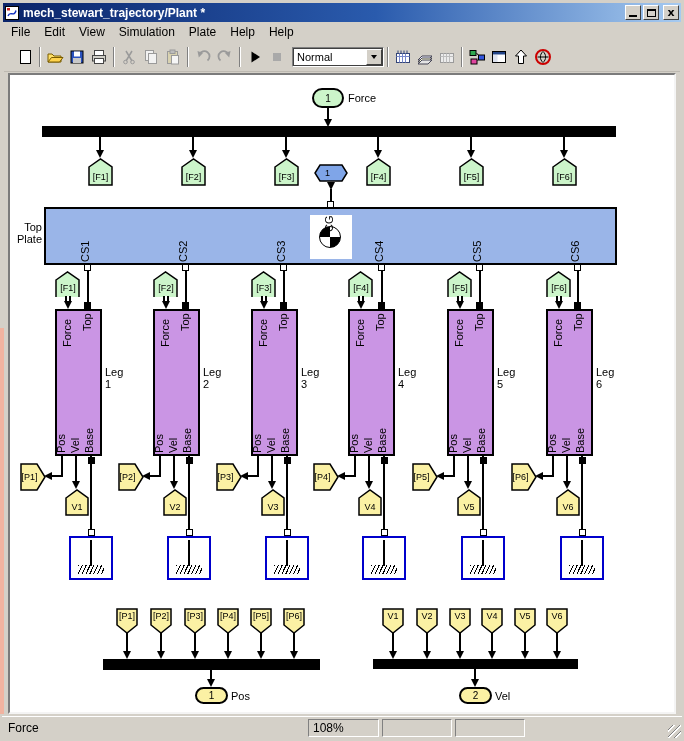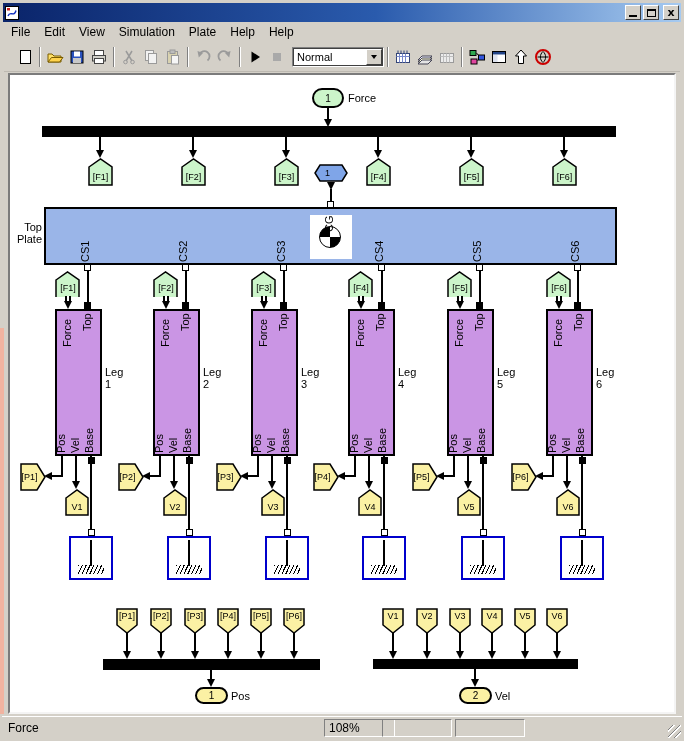--- a/index.html
+++ b/index.html
@@ -52,20 +52,21 @@
 <body>
 
 <div id="titlebar">
   <span id="appicon">
       <svg width="14" height="14" viewBox="0 0 14 14" style="display: block;">
         <rect x="0.5" y="0.5" width="13" height="13" fill="#fff" stroke="#000"></rect>
         <path d="M3 10 C5 4 9 12 11 4.5" stroke="#1030C0" stroke-width="1.4" fill="none"></path>
         <rect x="2" y="2" width="3" height="2.5" fill="#CC2222"></rect>
       </svg>
     </span>
+  <span class="title">mech_stewart_trajectory/Plant *</span>
   <span style="flex:1"></span>
   <span class="winbtn">
       <span class="glyph-min"></span>
     </span>
   <span class="winbtn">
       <span class="glyph-max"></span>
     </span>
   <span class="winbtn" style="margin-left:4px">
       <span class="glyph-close">x</span>
     </span>
@@ -697,17 +698,17 @@
     <div style="position: absolute; left: 474px; top: 669px; width: 2px; height: 10px; background: rgb(0, 0, 0);"></div>
     <div style="position: absolute; left: 471px; top: 679px; width: 0px; height: 0px; border-width: 8px 4px 0px; border-top-style: solid; border-right-style: solid; border-bottom-style: initial; border-left-style: solid; border-top-color: rgb(0, 0, 0); border-right-color: transparent; border-bottom-color: initial; border-left-color: transparent; border-image: initial; background: none;"></div>
     <div style="position: absolute; left: 459px; top: 687px; width: 33px; height: 17px; background: rgb(251, 241, 164); border: 2px solid rgb(0, 0, 0); border-radius: 8.5px; display: flex; align-items: center; justify-content: center;">
       <span style="font-size: 10px;">2</span>
     </div>
     <span style="position: absolute; left: 495px; top: 690px; font-size: 11px;">Vel</span>
   </div>
 
 <div id="statusbar">
   <span class="abs" style="left:6px;top:4px">Force</span>
-  <span class="spanel" style="left:322px;width:71px">108%</span>
+  <span class="spanel" style="left:306px;width:71px">108%</span>
   <span class="spanel" style="left:380px;width:70px"></span>
   <span class="spanel" style="left:453px;width:70px"></span>
   <span id="grip"></span>
 </div>
 
 </body></html>

